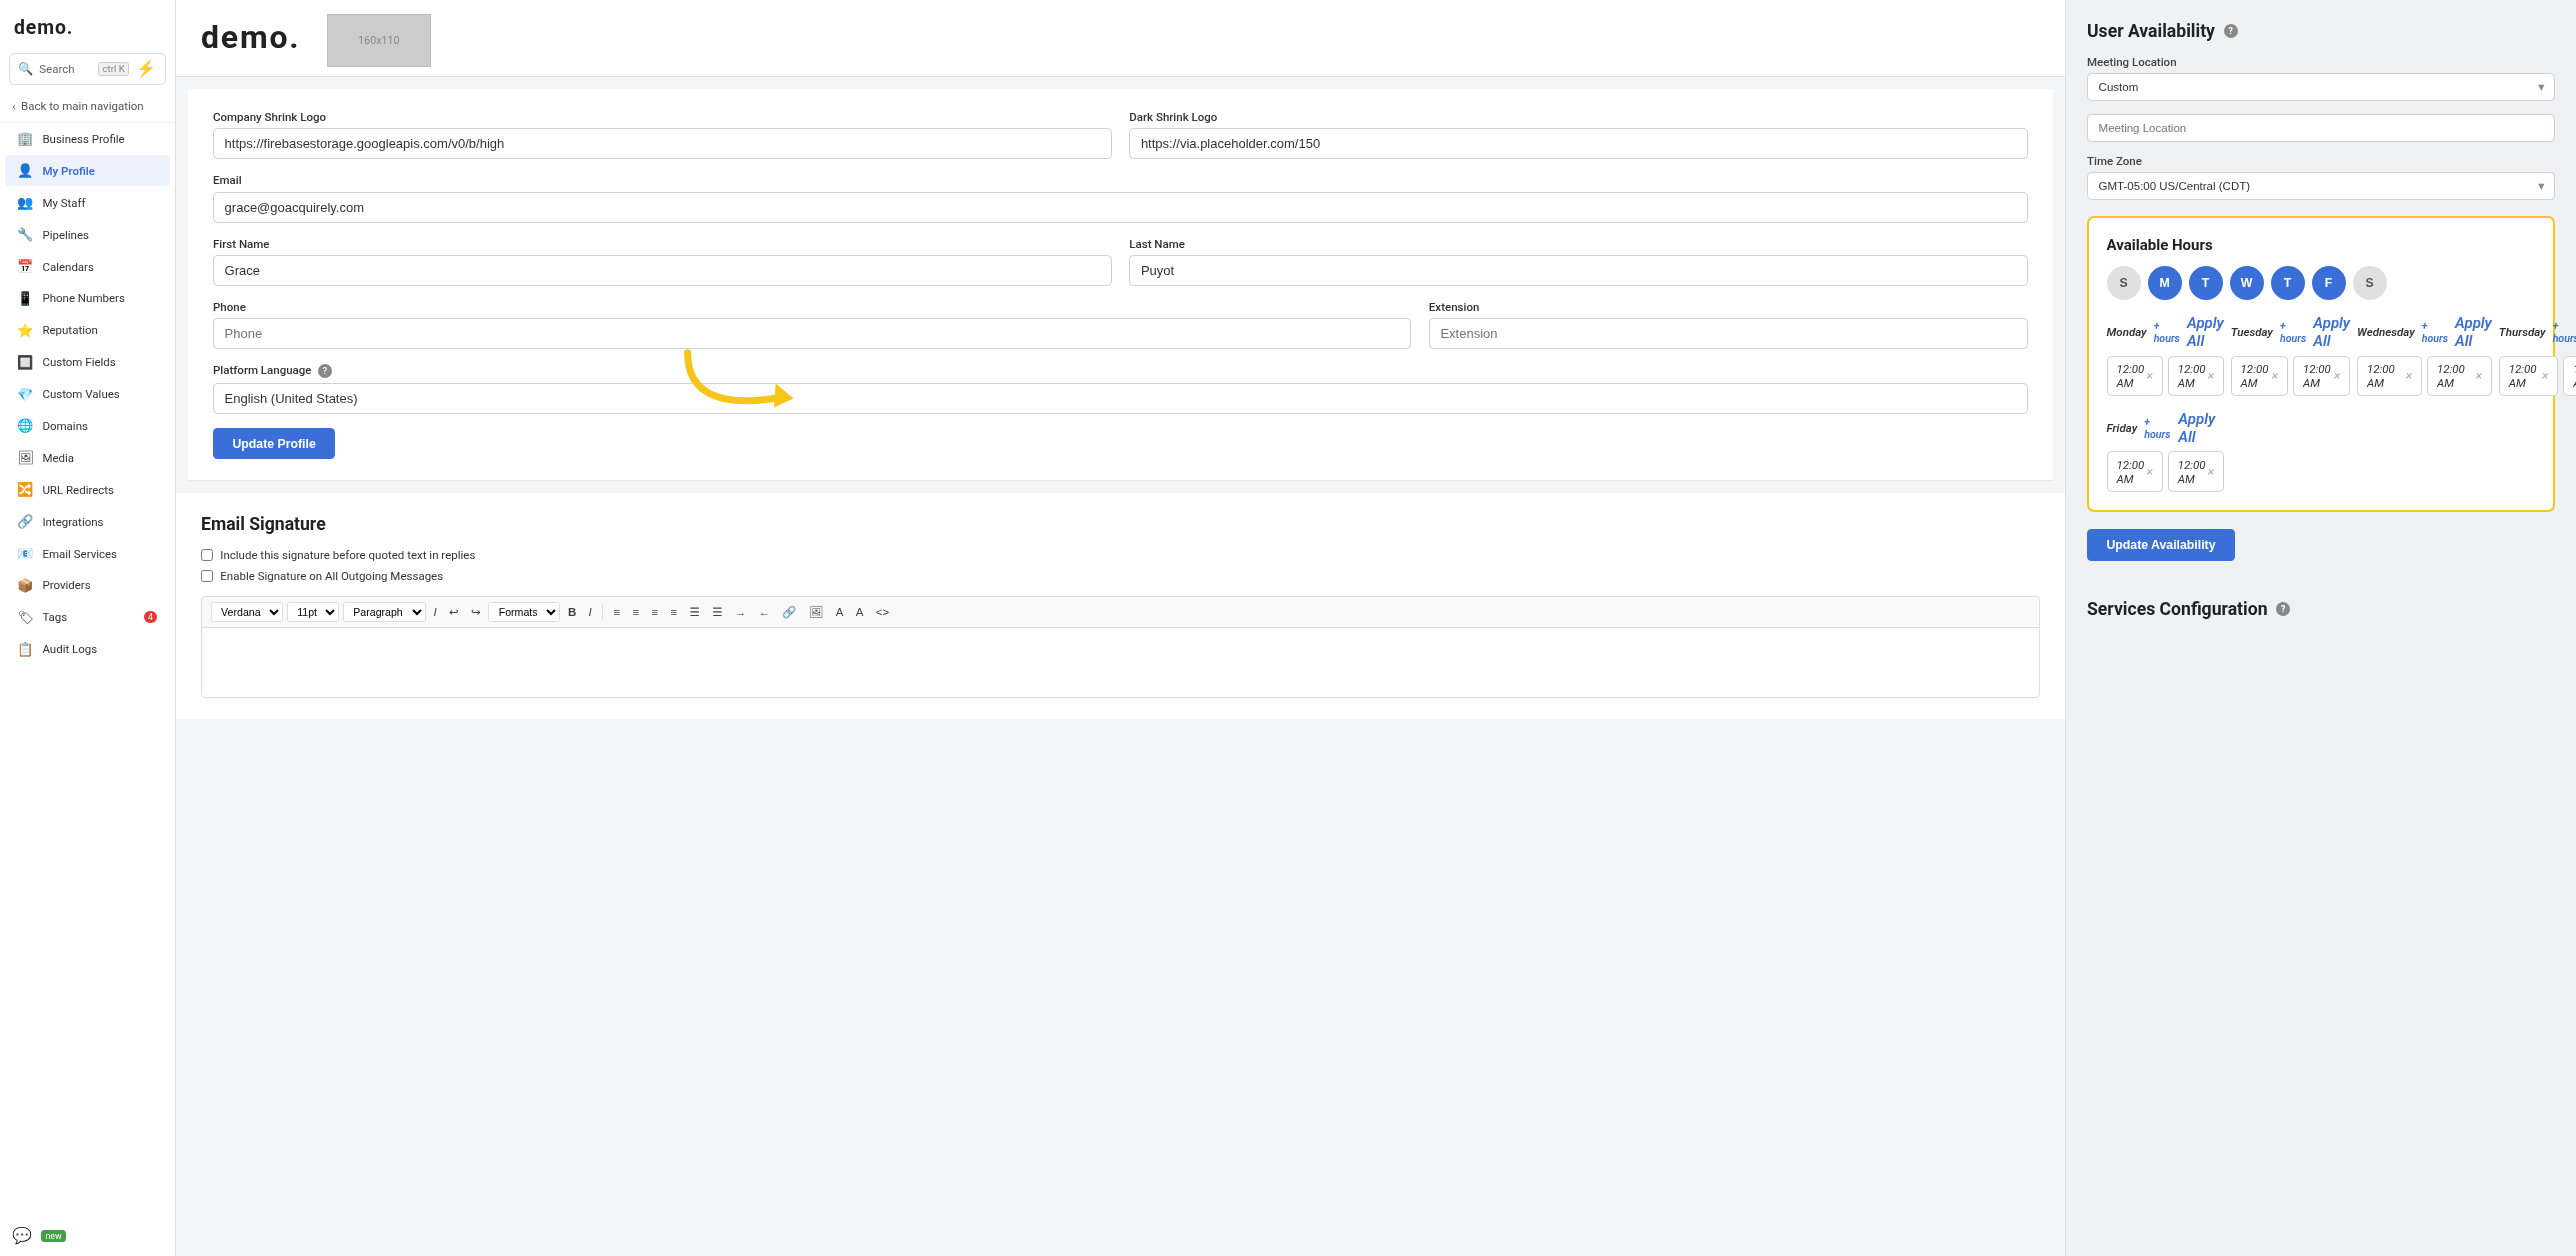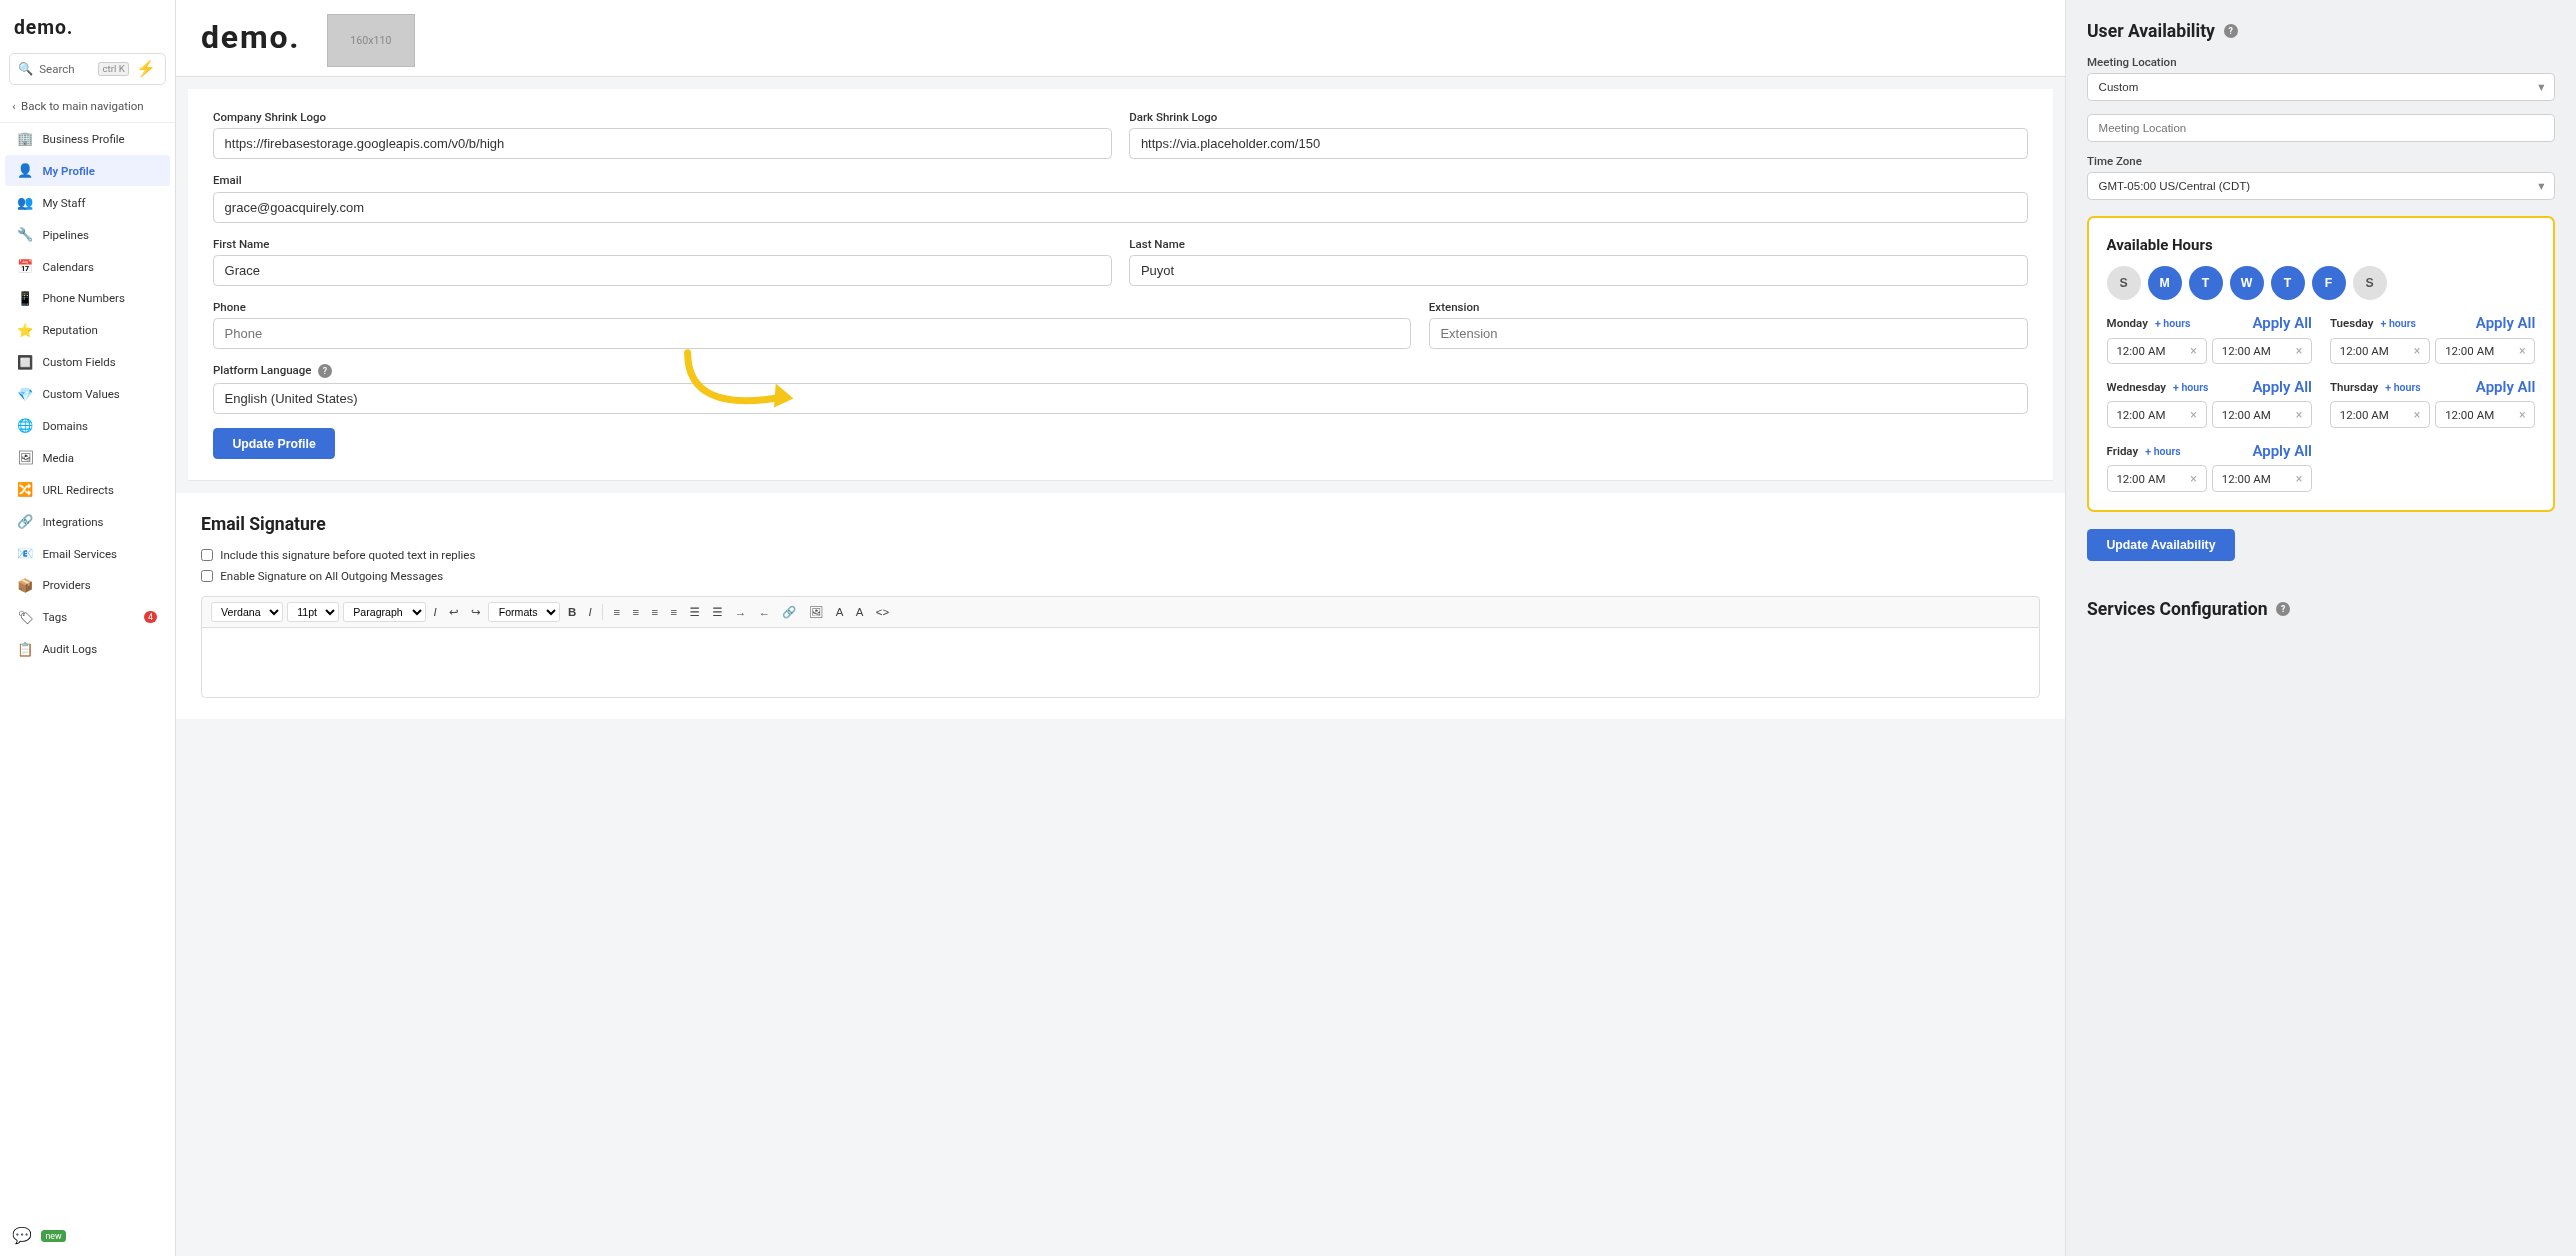--- a/index.html
+++ b/index.html
@@ -22,21 +22,21 @@
     .sidebar-badge-new { background: #43a047; color: #fff; font-size: 8.8px; border-radius: 3.5px; padding: 0.9px 4.4px; margin-left: 1.8px; }
 
     
     .main { flex: 1; display: flex; overflow: hidden; }
 
     
     .center-panel { flex: 1; overflow-y: auto; background: #f4f5f7; padding: 0; }
     .center-header { background: #fff; border-bottom: 0.9px solid #e0e0e0; padding: 14px 25px 0; }
     .center-logo-area { display: flex; align-items: flex-start; gap: 26.5px; margin-bottom: 8.8px; }
     .center-logo-text { font-size: 32px; font-weight: 700; color: #222; letter-spacing: 1.8px; padding-top: 3.5px; }
-    .center-logo-img-placeholder { width: 88px; height: 53px; background: #ccc; display: flex; align-items: center; justify-content: center; color: #888; font-size: 10.6px; border: 0.9px solid #bbb; }
+    .center-logo-img-placeholder { width: 104px; height: 53px; background: #ccc; display: flex; align-items: center; justify-content: center; color: #888; font-size: 10.6px; border: 0.9px solid #bbb; }
 
     .form-section { background: #fff; margin: 12px; padding: 21px 25px; border-bottom: 0.9px solid #e8e8e8; }
     .form-row { display: flex; gap: 17.6px; margin-bottom: 14px; }
     .form-group { display: flex; flex-direction: column; gap: 4.4px; flex: 1; }
     .form-group.full { flex: 1 1 100%; }
     .form-label { font-size: 11.5px; color: #333; font-weight: 500; }
     .form-input { border: 0.9px solid #d0d0d0; border-radius: 4.4px; padding: 7px 10.6px; font-size: 13px; color: #333; background: #fff; outline: none; }
     .form-input.muted { color: #aaa; }
     .help-icon { display: inline-flex; align-items: center; justify-content: center; width: 14px; height: 14px; background: #888; border-radius: 50%; color: #fff; font-size: 8.8px; margin-left: 3.5px; vertical-align: middle; cursor: pointer; }
 
@@ -62,21 +62,21 @@
     .text-input { width: 100%; border: 0.9px solid #d0d0d0; border-radius: 4.4px; padding: 7px 10.6px; font-size: 11.5px; color: #aaa; background: #fff; outline: none; margin-bottom: 12.3px; }
 
     
     .available-hours-box { background: #fff; border: 2.6px solid #f5c518; border-radius: 7px; padding: 17.6px; margin-bottom: 17.6px; }
     .available-hours-title { font-size: 15px; font-weight: 700; color: #222; margin-bottom: 12.3px; }
     .day-buttons { display: flex; gap: 7px; margin-bottom: 14px; }
     .day-btn { width: 34px; height: 34px; border-radius: 50%; border: none; font-size: 12.3px; font-weight: 600; cursor: pointer; display: flex; align-items: center; justify-content: center; }
     .day-btn.inactive { background: #e0e0e0; color: #555; }
     .day-btn.active { background: #3a6fd8; color: #fff; }
 
-    .hours-grid { display: grid; grid-template-columns: 1fr 1fr; gap: 14px 18px; }
+    .hours-grid { display: grid; grid-template-columns: 1fr 1fr 1fr 1fr; gap: 14px 7px; font-style: italic; }
     .hours-day-label { font-size: 11.5px; font-weight: 600; color: #333; margin-bottom: 5.3px; display: flex; align-items: center; gap: 7px; }
     .hours-add { color: #3a6fd8; font-size: 10.6px; cursor: pointer; }
     .hours-apply { color: #3a6fd8; font-size: 15px; cursor: pointer; margin-left: auto; }
     .hours-time-row { display: flex; align-items: center; gap: 5.3px; }
     .time-input-box { flex: 1; border: 0.9px solid #d0d0d0; border-radius: 4.4px; padding: 5.3px 8.8px; font-size: 11.5px; color: #333; background: #fff; display: flex; align-items: center; justify-content: space-between; }
     .time-input-x { color: #aaa; cursor: pointer; font-size: 12.3px; }
 
     
     .yellow-arrow { position: fixed; left: 670px; top: 335px; z-index: 100; pointer-events: none; }
     .yellow-arrow svg { width: 141px; height: 106px; }

